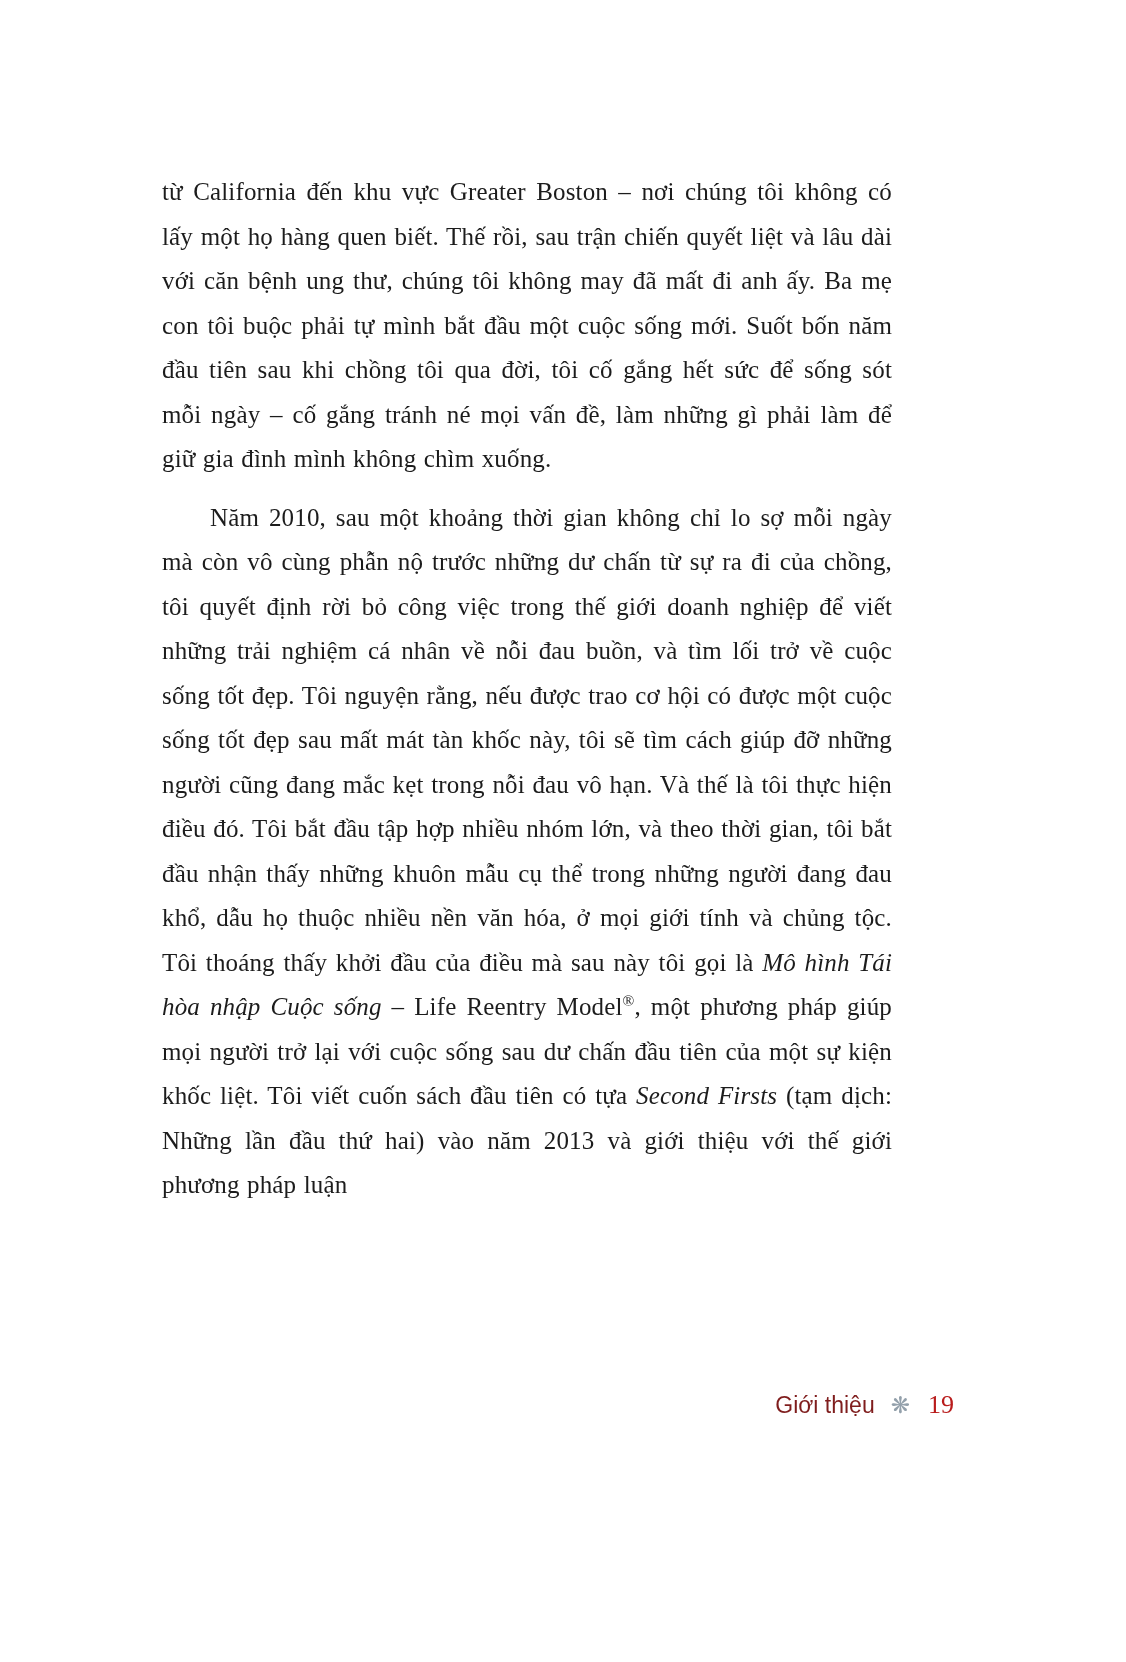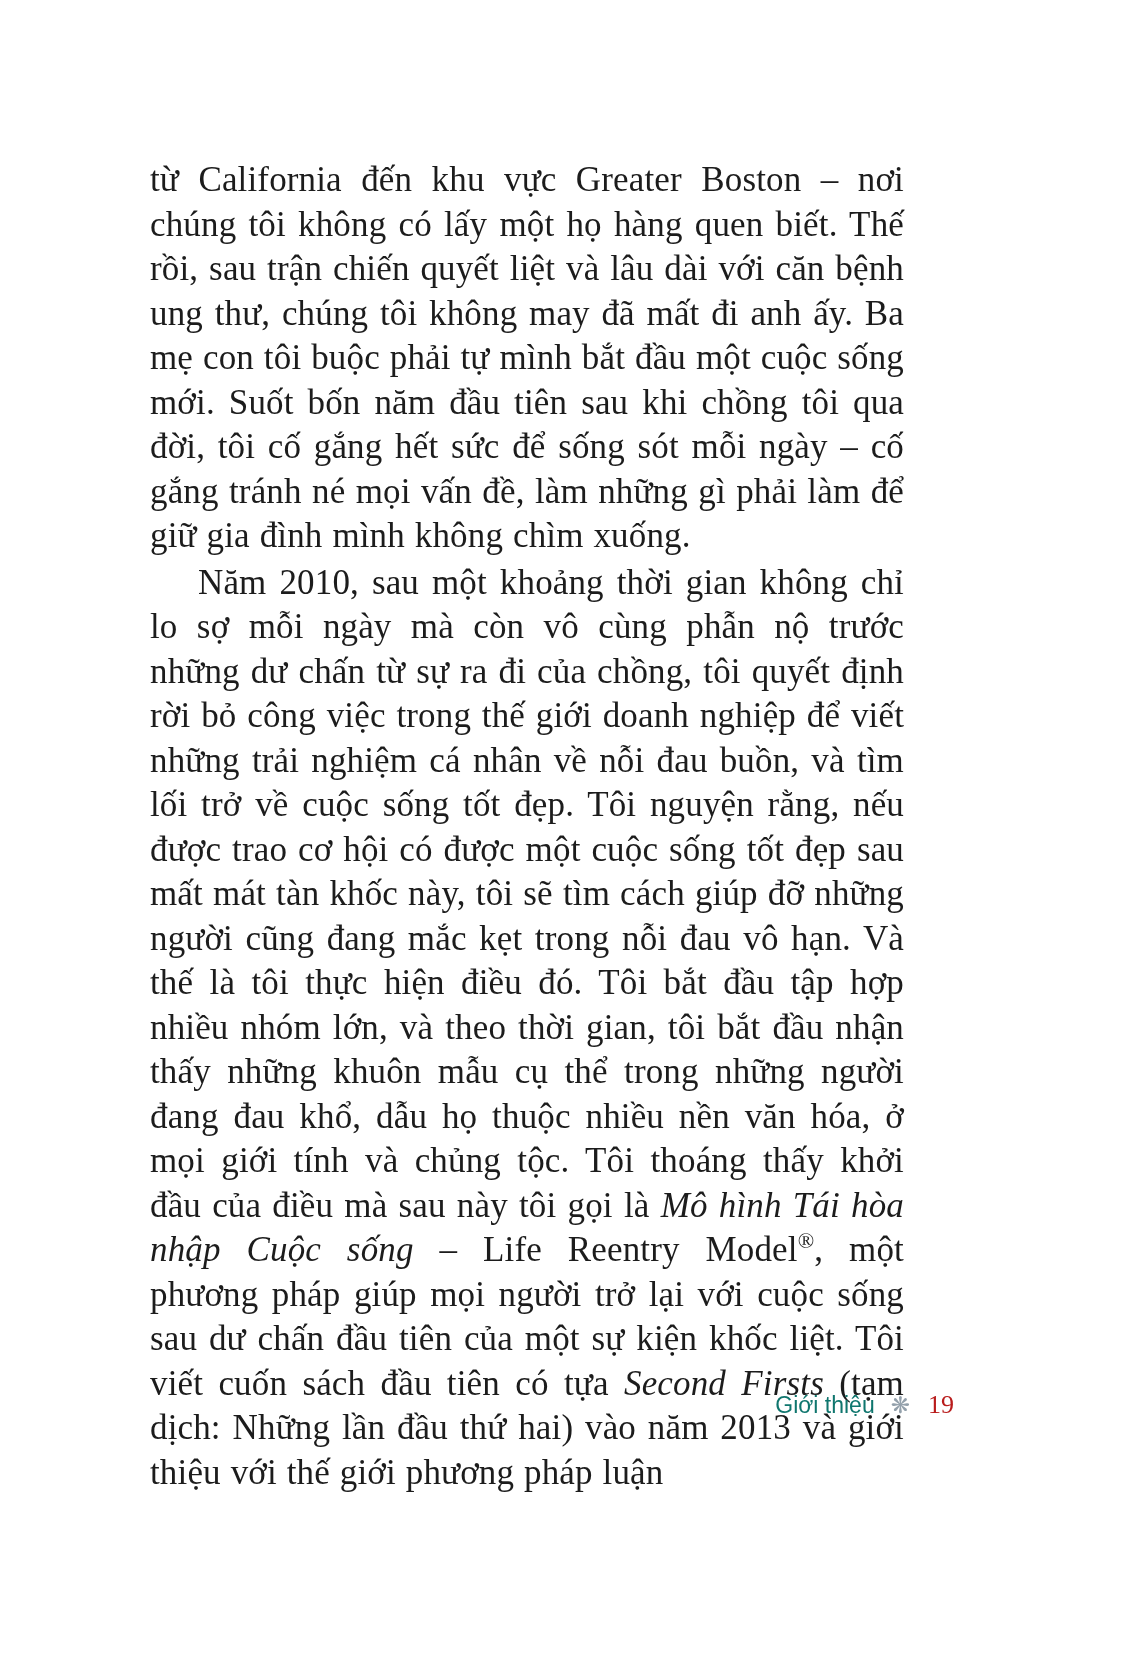--- a/index.html
+++ b/index.html
@@ -18,22 +18,22 @@
     overflow: hidden;
   }
   .content {
     position: absolute;
     left: 148px;
     top: 156px;
     width: 758px;
     color: #1c1c1c;
   }
   p.para {
-    margin: 2px;
-    font-size: 35px;
+    margin: 14px;
+    font-size: 25px;
     line-height: 44.5px;
     text-align: justify;
     letter-spacing: 0.15px;
     word-spacing: 1px;
   }
   p.para.indented {
     text-indent: 48px;
   }
   .italic { font-style: italic; }
   sup { font-size: 0.62em; line-height: 0; }
@@ -43,21 +43,21 @@
     top: 1390px;
     width: 806px;
     display: flex;
     justify-content: flex-end;
     align-items: baseline;
   }
   .footer .section {
     font-family: "Liberation Sans", sans-serif;
     font-size: 23px;
     font-weight: 500;
-    color: #0f766e;
+    color: #7f1d1d;
   }
   .footer .ornament {
     color: #93a0ab;
     font-size: 23px;
     margin: 0 18px 0 16px;
     align-self: center;
     line-height: 1;
   }
   .footer .pagenum {
     font-family: "Liberation Serif", serif;

